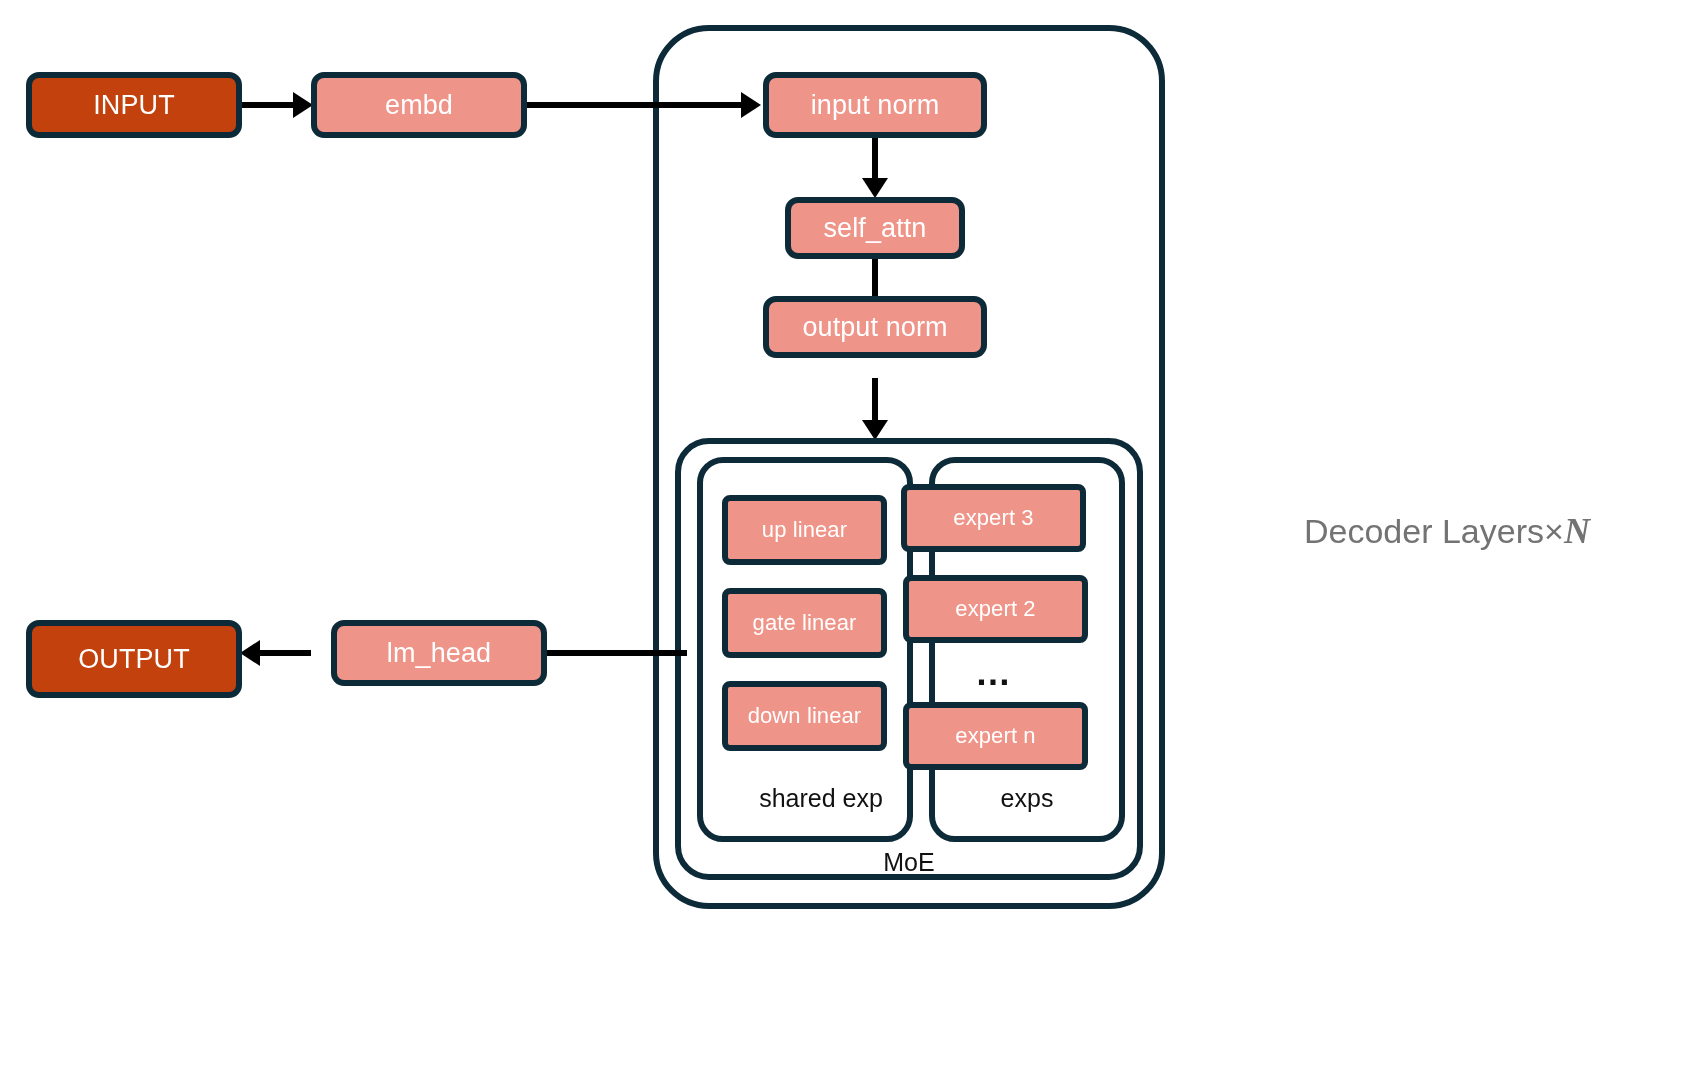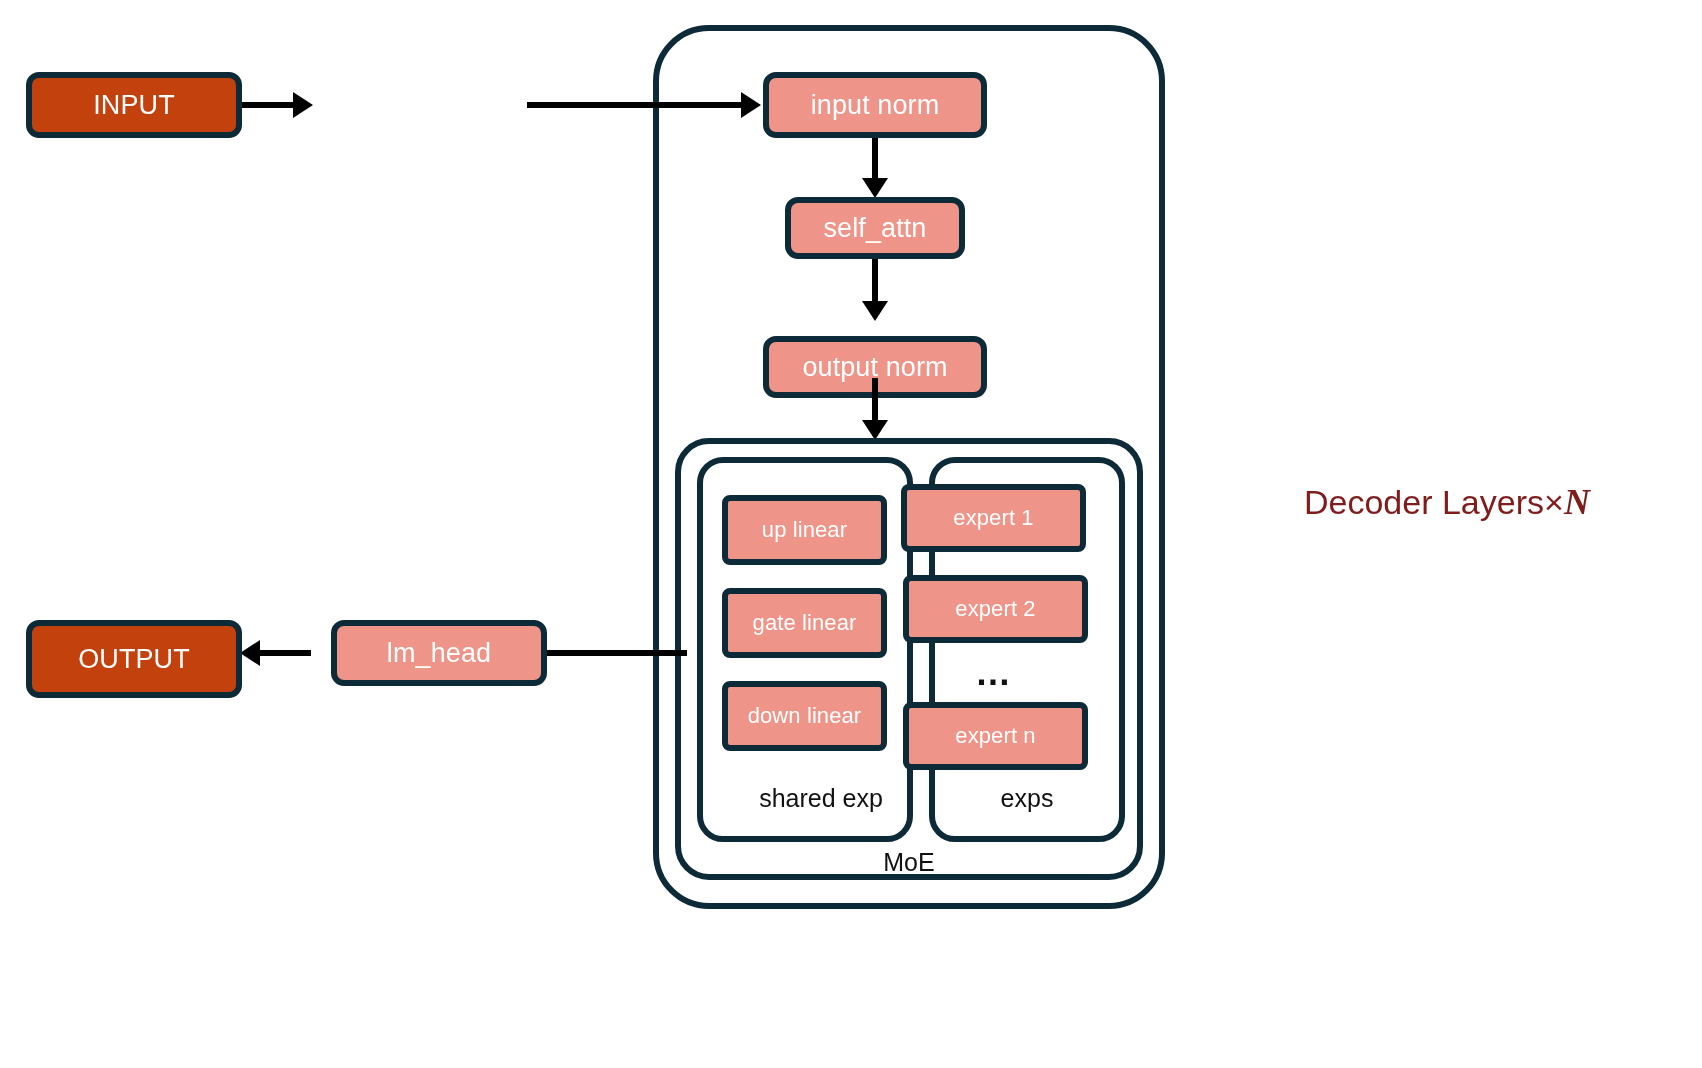--- a/index.html
+++ b/index.html
@@ -53,24 +53,25 @@
     color: #111111;
     font-size: 25px;
     line-height: 1;
     white-space: nowrap;
     text-align: center;
   }
 
   
   .side-label {
     position: absolute;
-    color: #7f1d1d;
+    color: #737373;
     font-size: 34px;
     line-height: 1;
     white-space: nowrap;
+    margin-top: 29px;
   }
   .side-label .nvar {
     font-family: "Liberation Serif", serif;
     font-weight: bold;
     font-style: italic;
     font-size: 36px;
   }
 
   
   .ellipsis {
@@ -118,56 +119,57 @@
 
 <div id="canvas">
 
   <div class="frame decoder" style="left:653px; top:25px; width:512px; height:884px;"></div>
 
   <div class="node blue" style="left:26px; top:72px; width:216px; height:66px;">INPUT</div>
 
   <div class="conn h" style="left:242px; top:102px; width:53px;"></div>
   <div class="arrow right" style="left:293px; top:92px;"></div>
 
+  <div class="node salmon" style="left:311px; top:72px; width:216px; height:66px;">embd</div>
 
   <div class="conn h" style="left:527px; top:102px; width:216px;"></div>
   <div class="arrow right" style="left:741px; top:92px;"></div>
 
   <div class="node salmon" style="left:763px; top:72px; width:224px; height:66px;">input norm</div>
 
   <div class="conn v" style="left:872px; top:138px; height:44px;"></div>
   <div class="arrow down" style="left:862px; top:178px;"></div>
 
   <div class="node salmon" style="left:785px; top:197px; width:180px; height:62px;">self_attn</div>
 
   <div class="conn v" style="left:872px; top:259px; height:46px;"></div>
   <div class="arrow down" style="left:862px; top:301px;"></div>
 
-  <div class="node salmon" style="left:763px; top:336px; width:224px; height:62px;">output norm</div>
+  <div class="node salmon" style="left:763px; top:296px; width:224px; height:62px;">output norm</div>
 
   <div class="conn v" style="left:872px; top:378px; height:48px;"></div>
   <div class="arrow down" style="left:862px; top:420px;"></div>
 
   <div class="frame moe" style="left:675px; top:438px; width:468px; height:442px;"></div>
 
   <div class="caption" style="left:675px; top:850px; width:468px;">MoE</div>
 
   <div class="frame group" style="left:697px; top:457px; width:216px; height:385px;"></div>
 
   <div class="node salmon small" style="left:722px; top:495px; width:165px; height:70px;">up linear</div>
 
   <div class="node salmon small" style="left:722px; top:681px; width:165px; height:70px;">down linear</div>
 
   <div class="node salmon small" style="left:722px; top:588px; width:165px; height:70px;">gate linear</div>
 
   <div class="caption" style="left:697px; top:786px; width:248px;">shared exp</div>
 
   <div class="frame group" style="left:929px; top:457px; width:196px; height:385px;"></div>
 
-  <div class="node salmon small" style="left:901px; top:484px; width:185px; height:68px;">expert 1</div>
+  <div class="node salmon small" style="left:901px; top:484px; width:185px; height:68px;">expert 3</div>
 
   <div class="node salmon small" style="left:903px; top:575px; width:185px; height:68px;">expert 2</div>
 
   <div class="ellipsis" style="left:975px; top:655px;">…</div>
 
   <div class="node salmon small" style="left:903px; top:702px; width:185px; height:68px;">expert n</div>
 
   <div class="caption" style="left:929px; top:786px; width:196px;">exps</div>
 
   <div class="conn h" style="left:527px; top:650px; width:160px;"></div>

